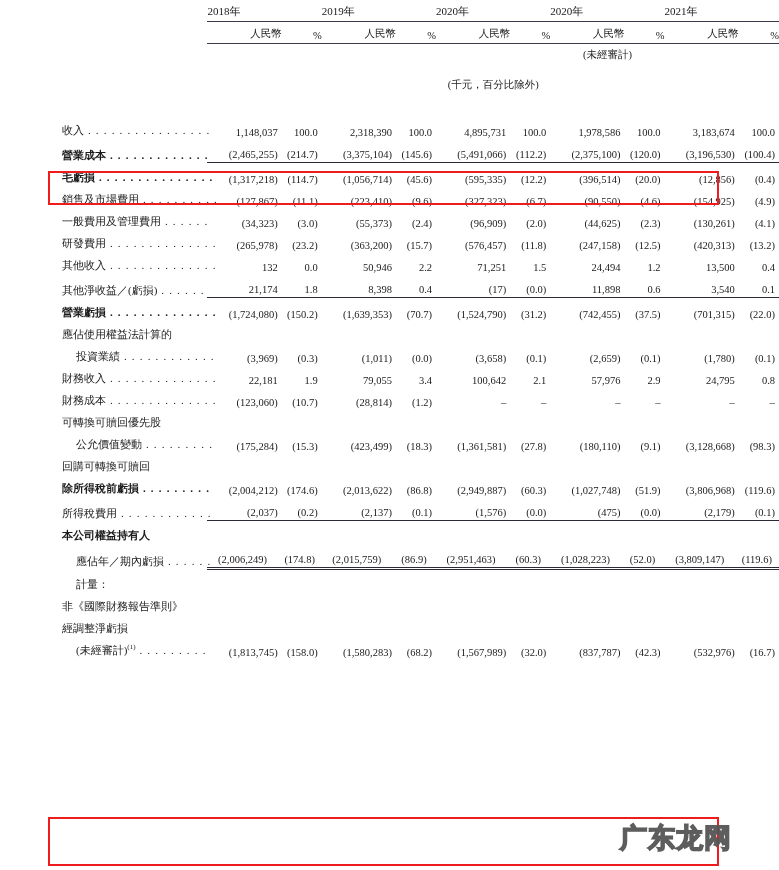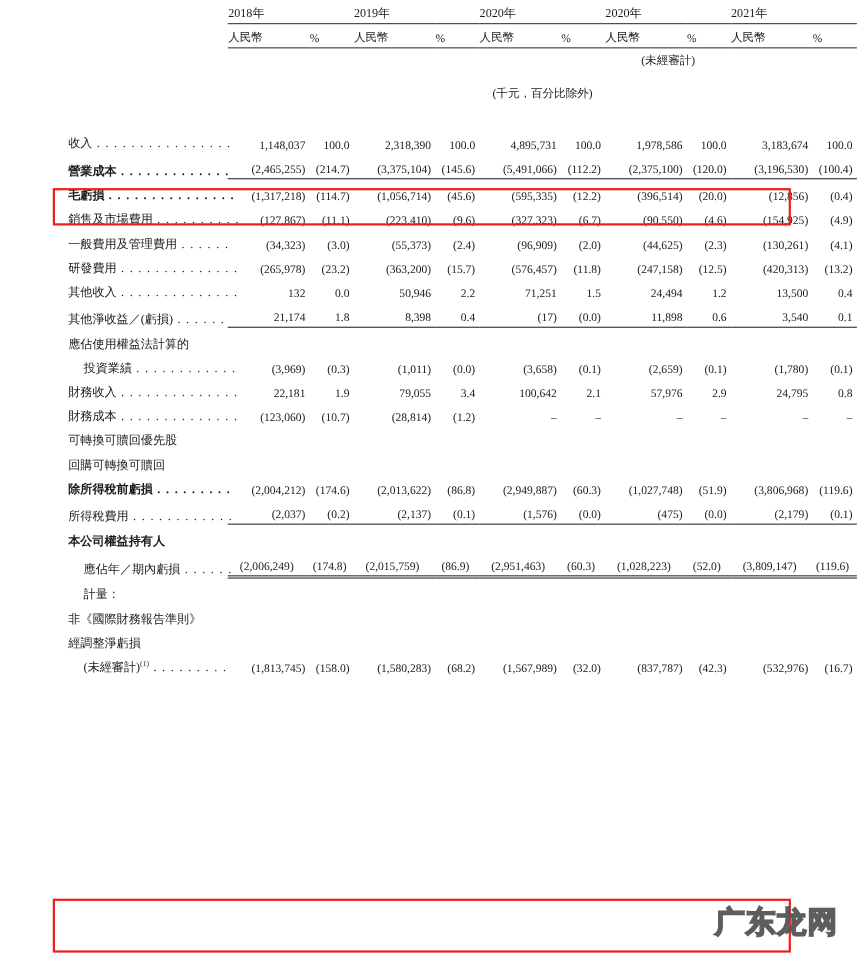--- a/index.html
+++ b/index.html
@@ -53,21 +53,21 @@
   .rule-year  { border-bottom: 1px solid #3a3a4a; }
   .rule-unit  { border-bottom: 1px solid #3a3a4a; }
 
   .hdr-year {
     text-align: left;
     font-size: 11px;
     padding: 4px 0 2px 0;
     white-space: nowrap;
   }
   .hdr-unit {
-    text-align: left;
+    text-align: right;
     font-size: 10.5px;
     padding: 5px 0 2px 0;
     white-space: nowrap;
   }
   .hdr-note {
     text-align: center;
     font-size: 10.5px;
     padding: 4px 0 0 0;
     white-space: nowrap;
   }
@@ -125,21 +125,21 @@
   #redbox-adjusted {
     left: 48px;
     top: 817px;
     width: 671px;
     height: 49px;
   }
 
   
   .watermark {
     position: absolute;
-    left: 650px;
+    left: 620px;
     top: 820px;
     font-size: 27px;
     font-weight: bold;
     font-family: "DejaVu Sans", sans-serif;
     color: #a21caf;
     -webkit-text-stroke: 1.5px #555;
     letter-spacing: 1px;
     white-space: nowrap;
     opacity: 0.95;
     text-shadow: 0 0 1px #777;
@@ -300,20 +300,33 @@
           <td class="num ul ul-pad">8,398</td>
           <td class="num pct ul ul-pad">0.4</td>
           <td class="num ul ul-pad">(17)</td>
           <td class="num pct ul ul-pad">(0.0)</td>
           <td class="num ul ul-pad">11,898</td>
           <td class="num pct ul ul-pad">0.6</td>
           <td class="num ul ul-pad">3,540</td>
           <td class="num pct ul ul-pad">0.1</td>
         </tr>
         <tr class="data-row">
+          <td class="lbl bold">營業虧損<span class="dots"> . . . . . . . . . . . . . .</span></td>
+          <td class="num">(1,724,080)</td>
+          <td class="num pct">(150.2)</td>
+          <td class="num">(1,639,353)</td>
+          <td class="num pct">(70.7)</td>
+          <td class="num">(1,524,790)</td>
+          <td class="num pct">(31.2)</td>
+          <td class="num">(742,455)</td>
+          <td class="num pct">(37.5)</td>
+          <td class="num">(701,315)</td>
+          <td class="num pct">(22.0)</td>
+        </tr>
+        <tr class="data-row">
           <td class="lbl">應佔使用權益法計算的</td>
           <td class="num"></td>
           <td class="num pct"></td>
           <td class="num"></td>
           <td class="num pct"></td>
           <td class="num"></td>
           <td class="num pct"></td>
           <td class="num"></td>
           <td class="num pct"></td>
           <td class="num"></td>
@@ -365,20 +378,33 @@
           <td class="num"></td>
           <td class="num pct"></td>
           <td class="num"></td>
           <td class="num pct"></td>
           <td class="num"></td>
           <td class="num pct"></td>
           <td class="num"></td>
           <td class="num pct"></td>
         </tr>
         <tr class="data-row">
+          <td class="lbl ind1">公允價值變動<span class="dots"> . . . . . . . . .</span></td>
+          <td class="num">(175,284)</td>
+          <td class="num pct">(15.3)</td>
+          <td class="num">(423,499)</td>
+          <td class="num pct">(18.3)</td>
+          <td class="num">(1,361,581)</td>
+          <td class="num pct">(27.8)</td>
+          <td class="num">(180,110)</td>
+          <td class="num pct">(9.1)</td>
+          <td class="num">(3,128,668)</td>
+          <td class="num pct">(98.3)</td>
+        </tr>
+        <tr class="data-row">
           <td class="lbl">回購可轉換可贖回</td>
           <td class="num"></td>
           <td class="num pct"></td>
           <td class="num"></td>
           <td class="num pct"></td>
           <td class="num"></td>
           <td class="num pct"></td>
           <td class="num"></td>
           <td class="num pct"></td>
           <td class="num"></td>

